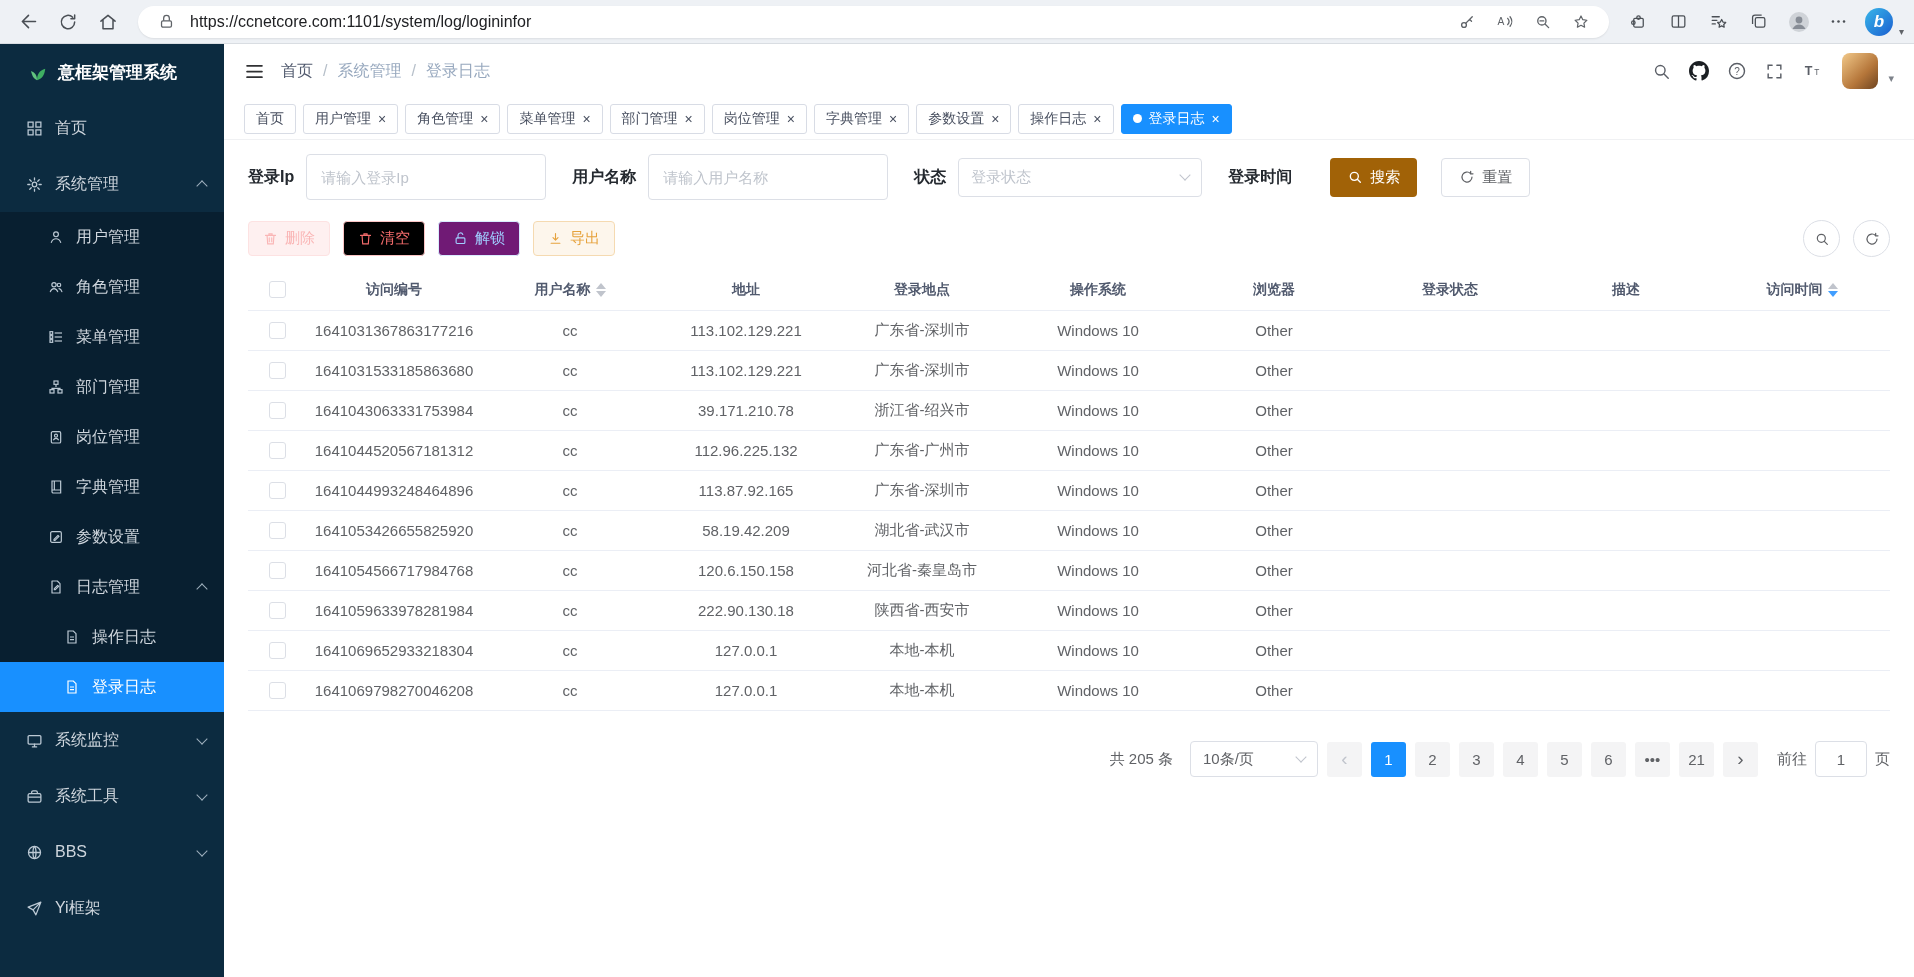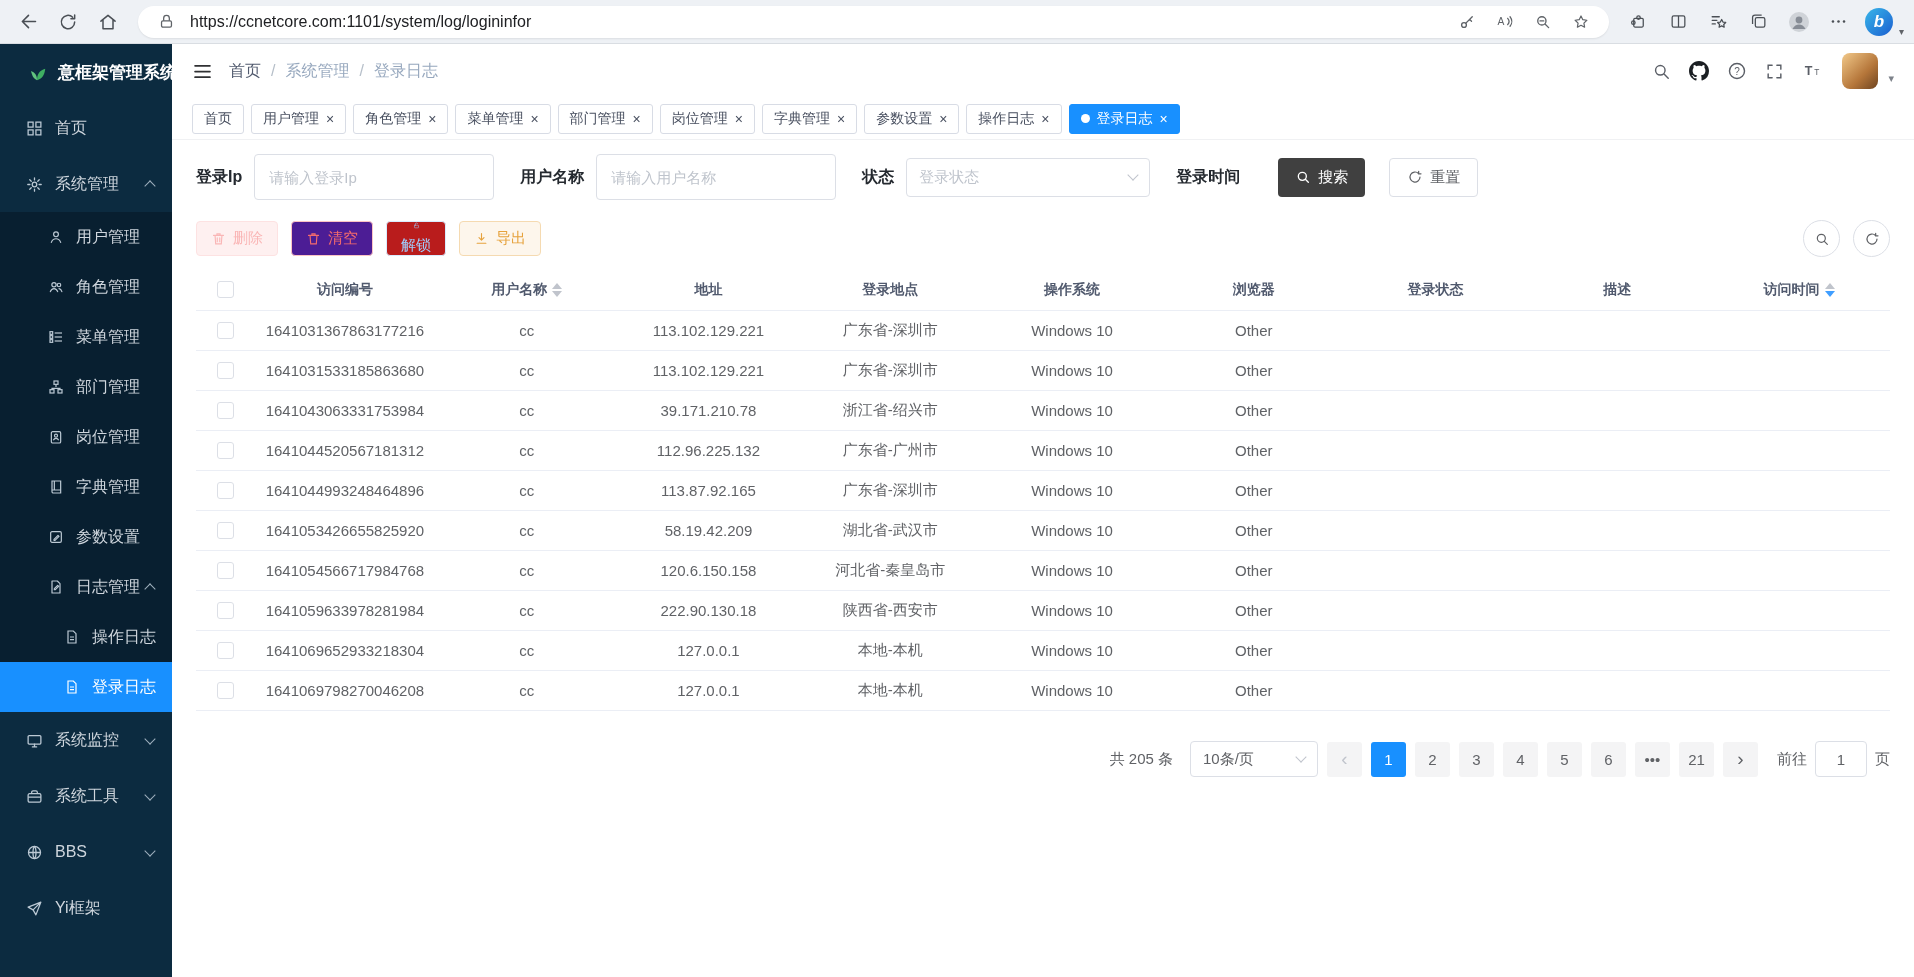--- a/index.html
+++ b/index.html
@@ -9,21 +9,21 @@
   .browser-bar { height:44px; background:#eef1f5; border-bottom:1px solid #d9dde2; display:flex; align-items:center; padding:0 10px; gap:4px; }
   .nav-btn { width:36px; height:36px; border-radius:6px; display:flex; align-items:center; justify-content:center; color:#4a4f55; flex:0 0 auto; }
   .address-bar { flex:1; height:32px; background:#fff; border-radius:16px; display:flex; align-items:center; padding:0 14px; gap:10px; margin:0 8px; box-shadow:0 1px 2px rgba(0,0,0,.08); min-width:0; }
   .url-text { flex:1; font-size:16px; color:#202124; white-space:nowrap; overflow:hidden; }
   .abar-ico { width:28px; height:28px; display:flex; align-items:center; justify-content:center; color:#5f6368; flex:0 0 auto; }
   .bing-orb { width:28px; height:28px; border-radius:50%; background:linear-gradient(135deg,#37b6e9,#1b5fd0); color:#fff; font-weight:bold; font-size:17px; display:flex; align-items:center; justify-content:center; font-style:italic; }
   .bing-caret { font-size:10px; color:#5f6368; align-self:flex-end; margin:0 0 6px -2px; }
 
   
   .app { display:flex; height:933px; }
-  .sidebar { width:172px; background:#0c2b40; overflow:hidden; flex:0 0 auto; }
+  .sidebar { width:224px; background:#0c2b40; overflow:hidden; flex:0 0 auto; }
   .logo-row { height:56px; display:flex; align-items:center; gap:10px; padding:0 0 0 26px; }
   .logo-text { color:#fff; font-size:17px; font-weight:bold; white-space:nowrap; }
   .menu-item { display:flex; align-items:center; gap:12px; color:#cfd6dd; font-size:16px; cursor:pointer; position:relative; white-space:nowrap; }
   .lv1 { height:56px; padding-left:26px; }
   .lv2 { height:50px; padding-left:48px; background:#081f30; }
   .lv3 { height:50px; padding-left:64px; background:#081f30; }
   .menu-item.active { background:#1890ff; color:#fff; }
   .menu-item .micon { flex:0 0 auto; display:flex; color:#bcc9d4; }
   .menu-item.active .micon { color:#fff; }
   .menu-caret { position:absolute; right:18px; width:8px; height:8px; border-right:1.6px solid #9fb0bd; border-bottom:1.6px solid #9fb0bd; }
@@ -56,29 +56,29 @@
   .f-label { font-size:16px; font-weight:bold; color:#24292f; white-space:nowrap; margin-left:14px; }
   .f-label:first-child { margin-left:0; }
   .f-input { width:240px; height:46px; border:1px solid #dcdfe6; border-radius:4px; padding:0 14px; font-size:15px; color:#606266; outline:none; font-family:inherit; }
   .f-input::placeholder { color:#bfc4cc; }
   .f-select, .f-date { width:244px; height:39px; border:1px solid #dcdfe6; border-radius:4px; display:flex; align-items:center; padding:0 12px; color:#bfc4cc; font-size:15px; cursor:pointer; background:#fff; }
   .f-select { justify-content:space-between; }
   .sel-chev { width:8px; height:8px; border-right:1.6px solid #c0c4cc; border-bottom:1.6px solid #c0c4cc; transform:rotate(45deg); margin-top:-4px; }
   .f-date { gap:9px; }
   .date-sep { color:#606266; font-weight:bold; }
   .btn { height:39px; border:none; border-radius:4px; display:flex; align-items:center; gap:7px; font-size:15px; padding:0 17px; cursor:pointer; font-family:inherit; white-space:nowrap; }
-  .btn-primary { background:#404040; color:#fff; margin-left:26px; }
+  .btn-primary { background:#a16207; color:#fff; margin-left:26px; }
   .btn-default { background:#fff; color:#606266; border:1px solid #dcdfe6; margin-left:12px; }
 
   
   .action-row { display:flex; align-items:center; padding:12px 24px 10px; gap:13px; }
   .btn-sm { height:35px; border-radius:4px; display:flex; align-items:center; gap:7px; font-size:15px; padding:0 14px; cursor:pointer; font-family:inherit; border:1px solid transparent; }
   .btn-del { background:#fef0f0; color:#fab6b6; border-color:#fde2e2; cursor:not-allowed; }
-  .btn-clear { background:#4c1d95; color:#f56c6c; border-color:#fbc4c4; }
-  .btn-unlock { background:#b91c1c; color:#a0cfff; border-color:#d9ecff; cursor:not-allowed;flex-direction:column; }
+  .btn-clear { background:#000000; color:#f56c6c; border-color:#fbc4c4; }
+  .btn-unlock { background:#701a75; color:#a0cfff; border-color:#d9ecff; cursor:not-allowed; }
   .btn-export { background:#fdf6ec; color:#e6a23c; border-color:#f5dab1; }
   .round-tools { margin-left:auto; display:flex; gap:13px; }
   .icon-circle { width:37px; height:37px; border:1px solid #dcdfe6; border-radius:50%; display:flex; align-items:center; justify-content:center; color:#606266; background:#fff; cursor:pointer; }
 
   
   .table { margin:2px 24px 0; }
   .thead, .tr { display:grid; grid-template-columns:58px repeat(9,1fr); align-items:center; border-bottom:1px solid #ebeef5; }
   .thead { height:42px; }
   .tr { height:40px; }
   .th { font-size:14px; font-weight:bold; color:#515a6e; text-align:center; display:flex; align-items:center; justify-content:center; gap:5px; }

